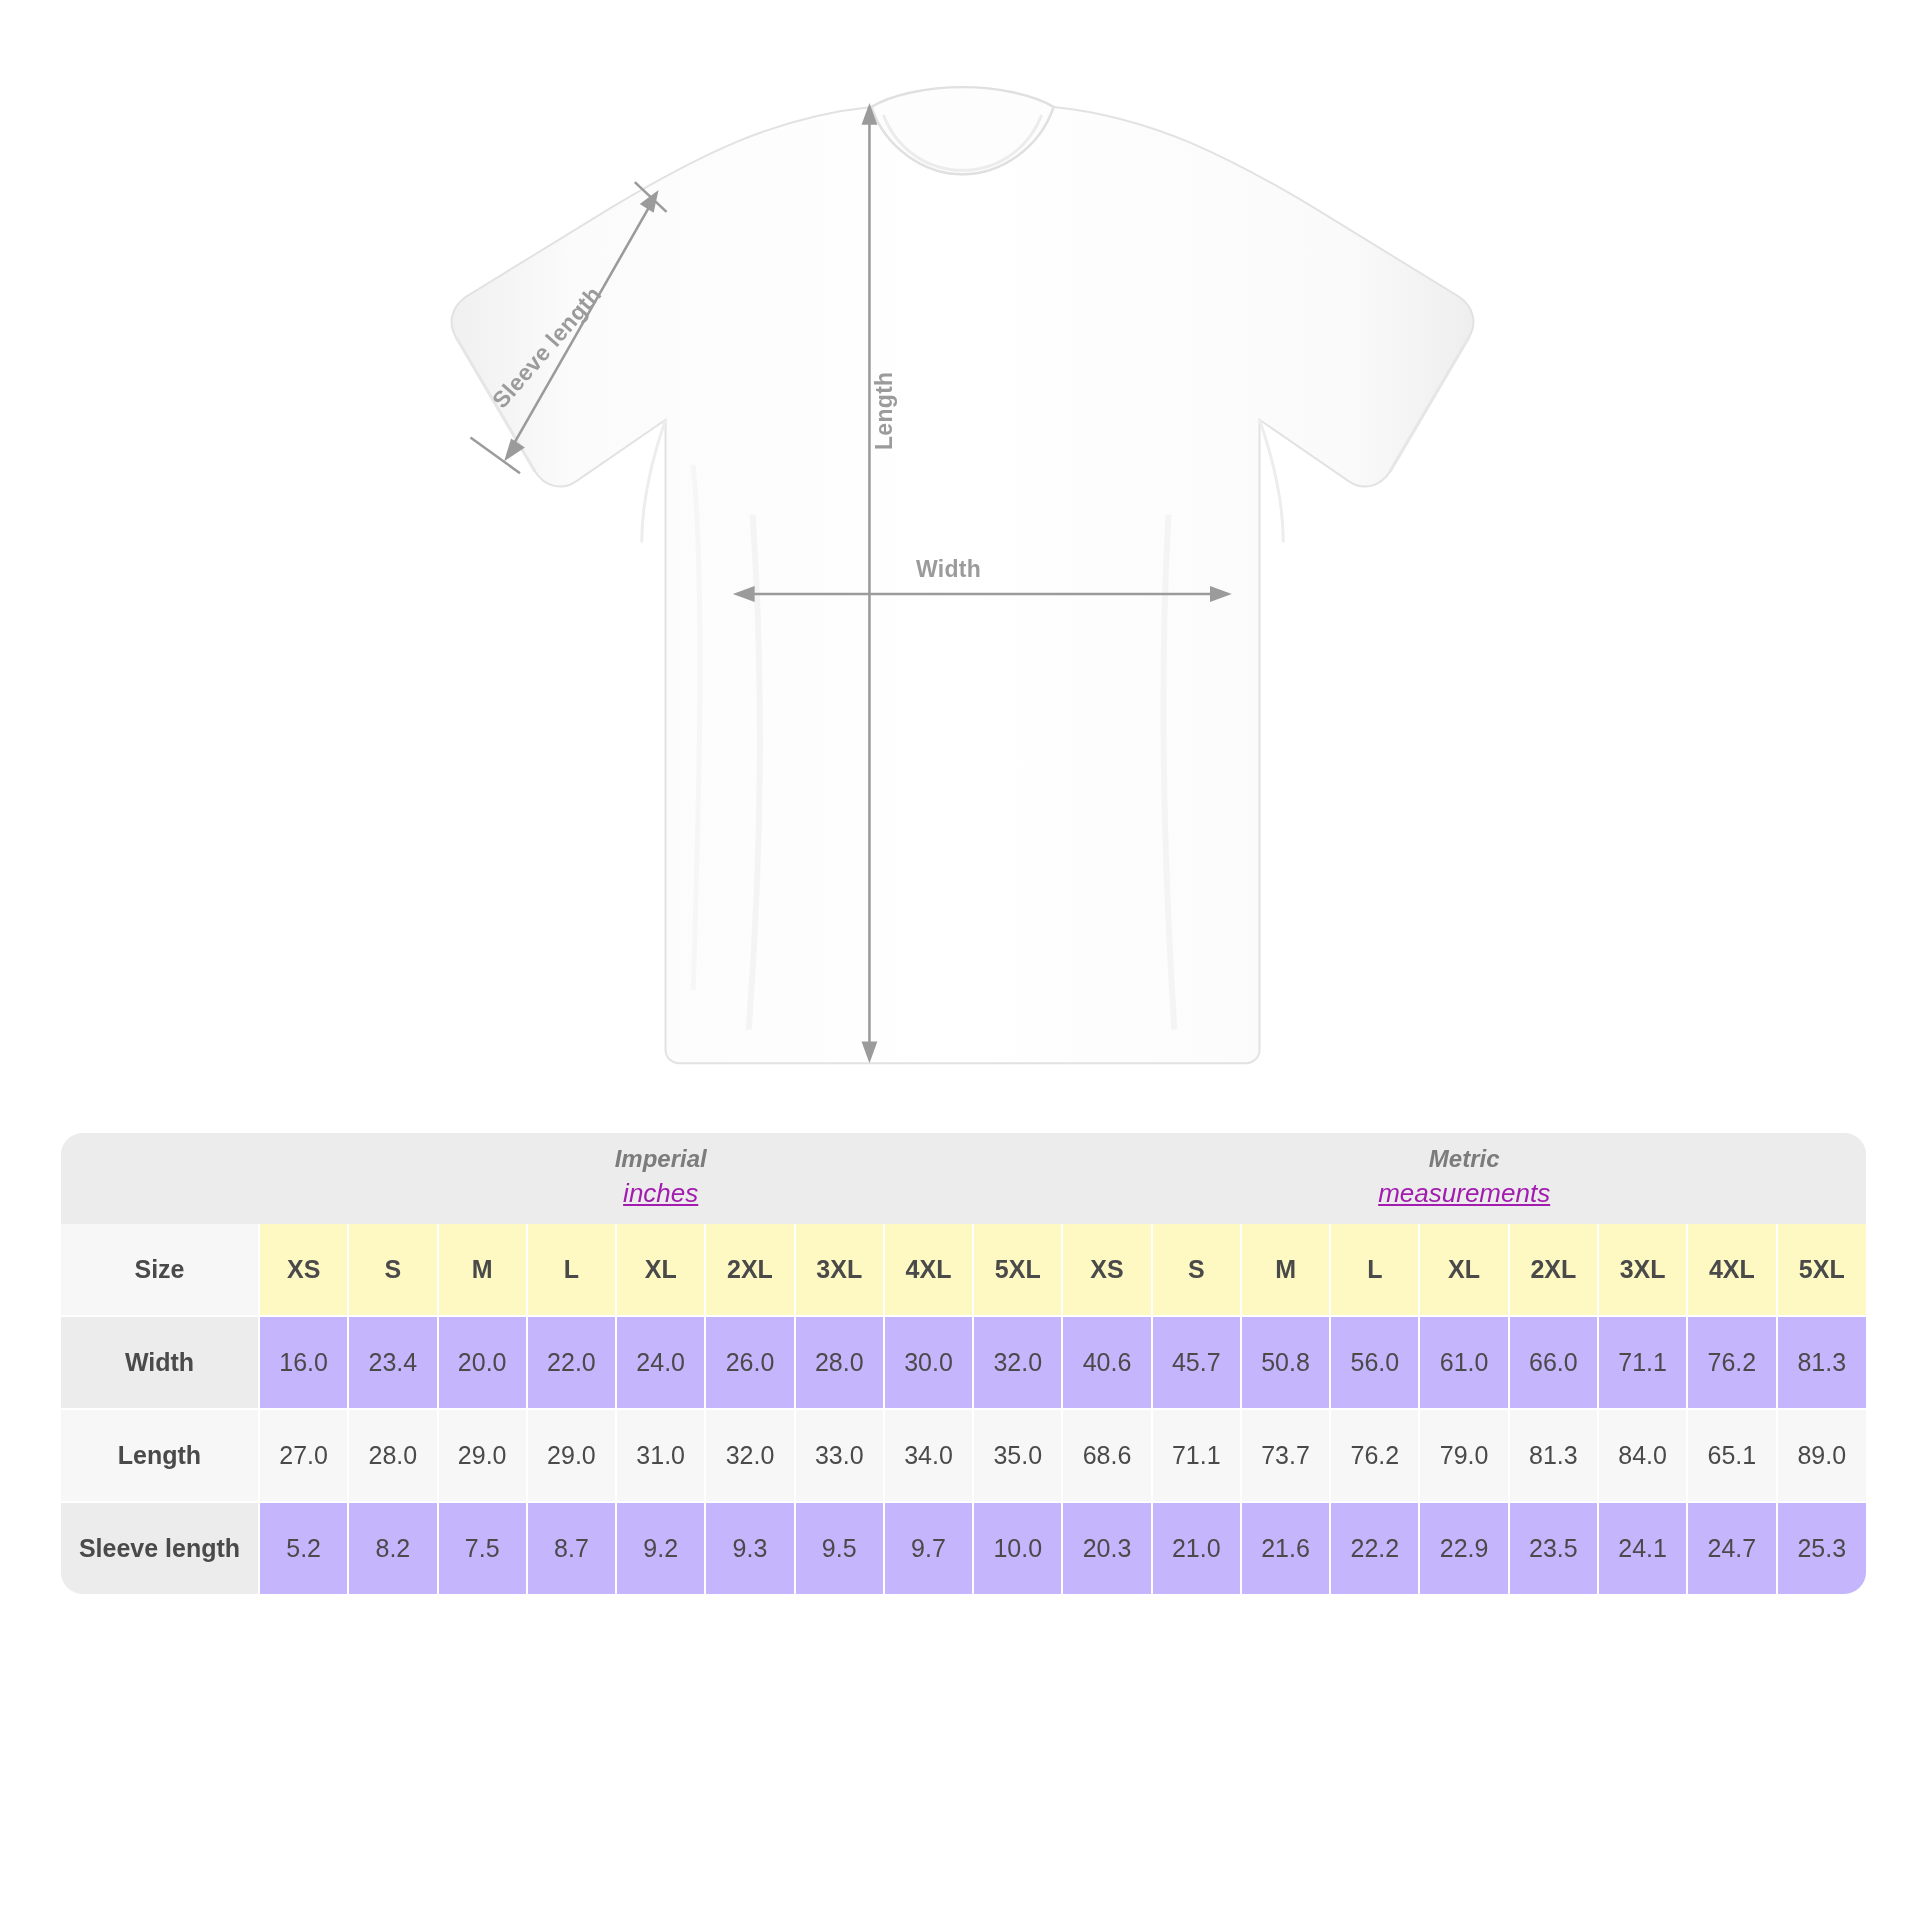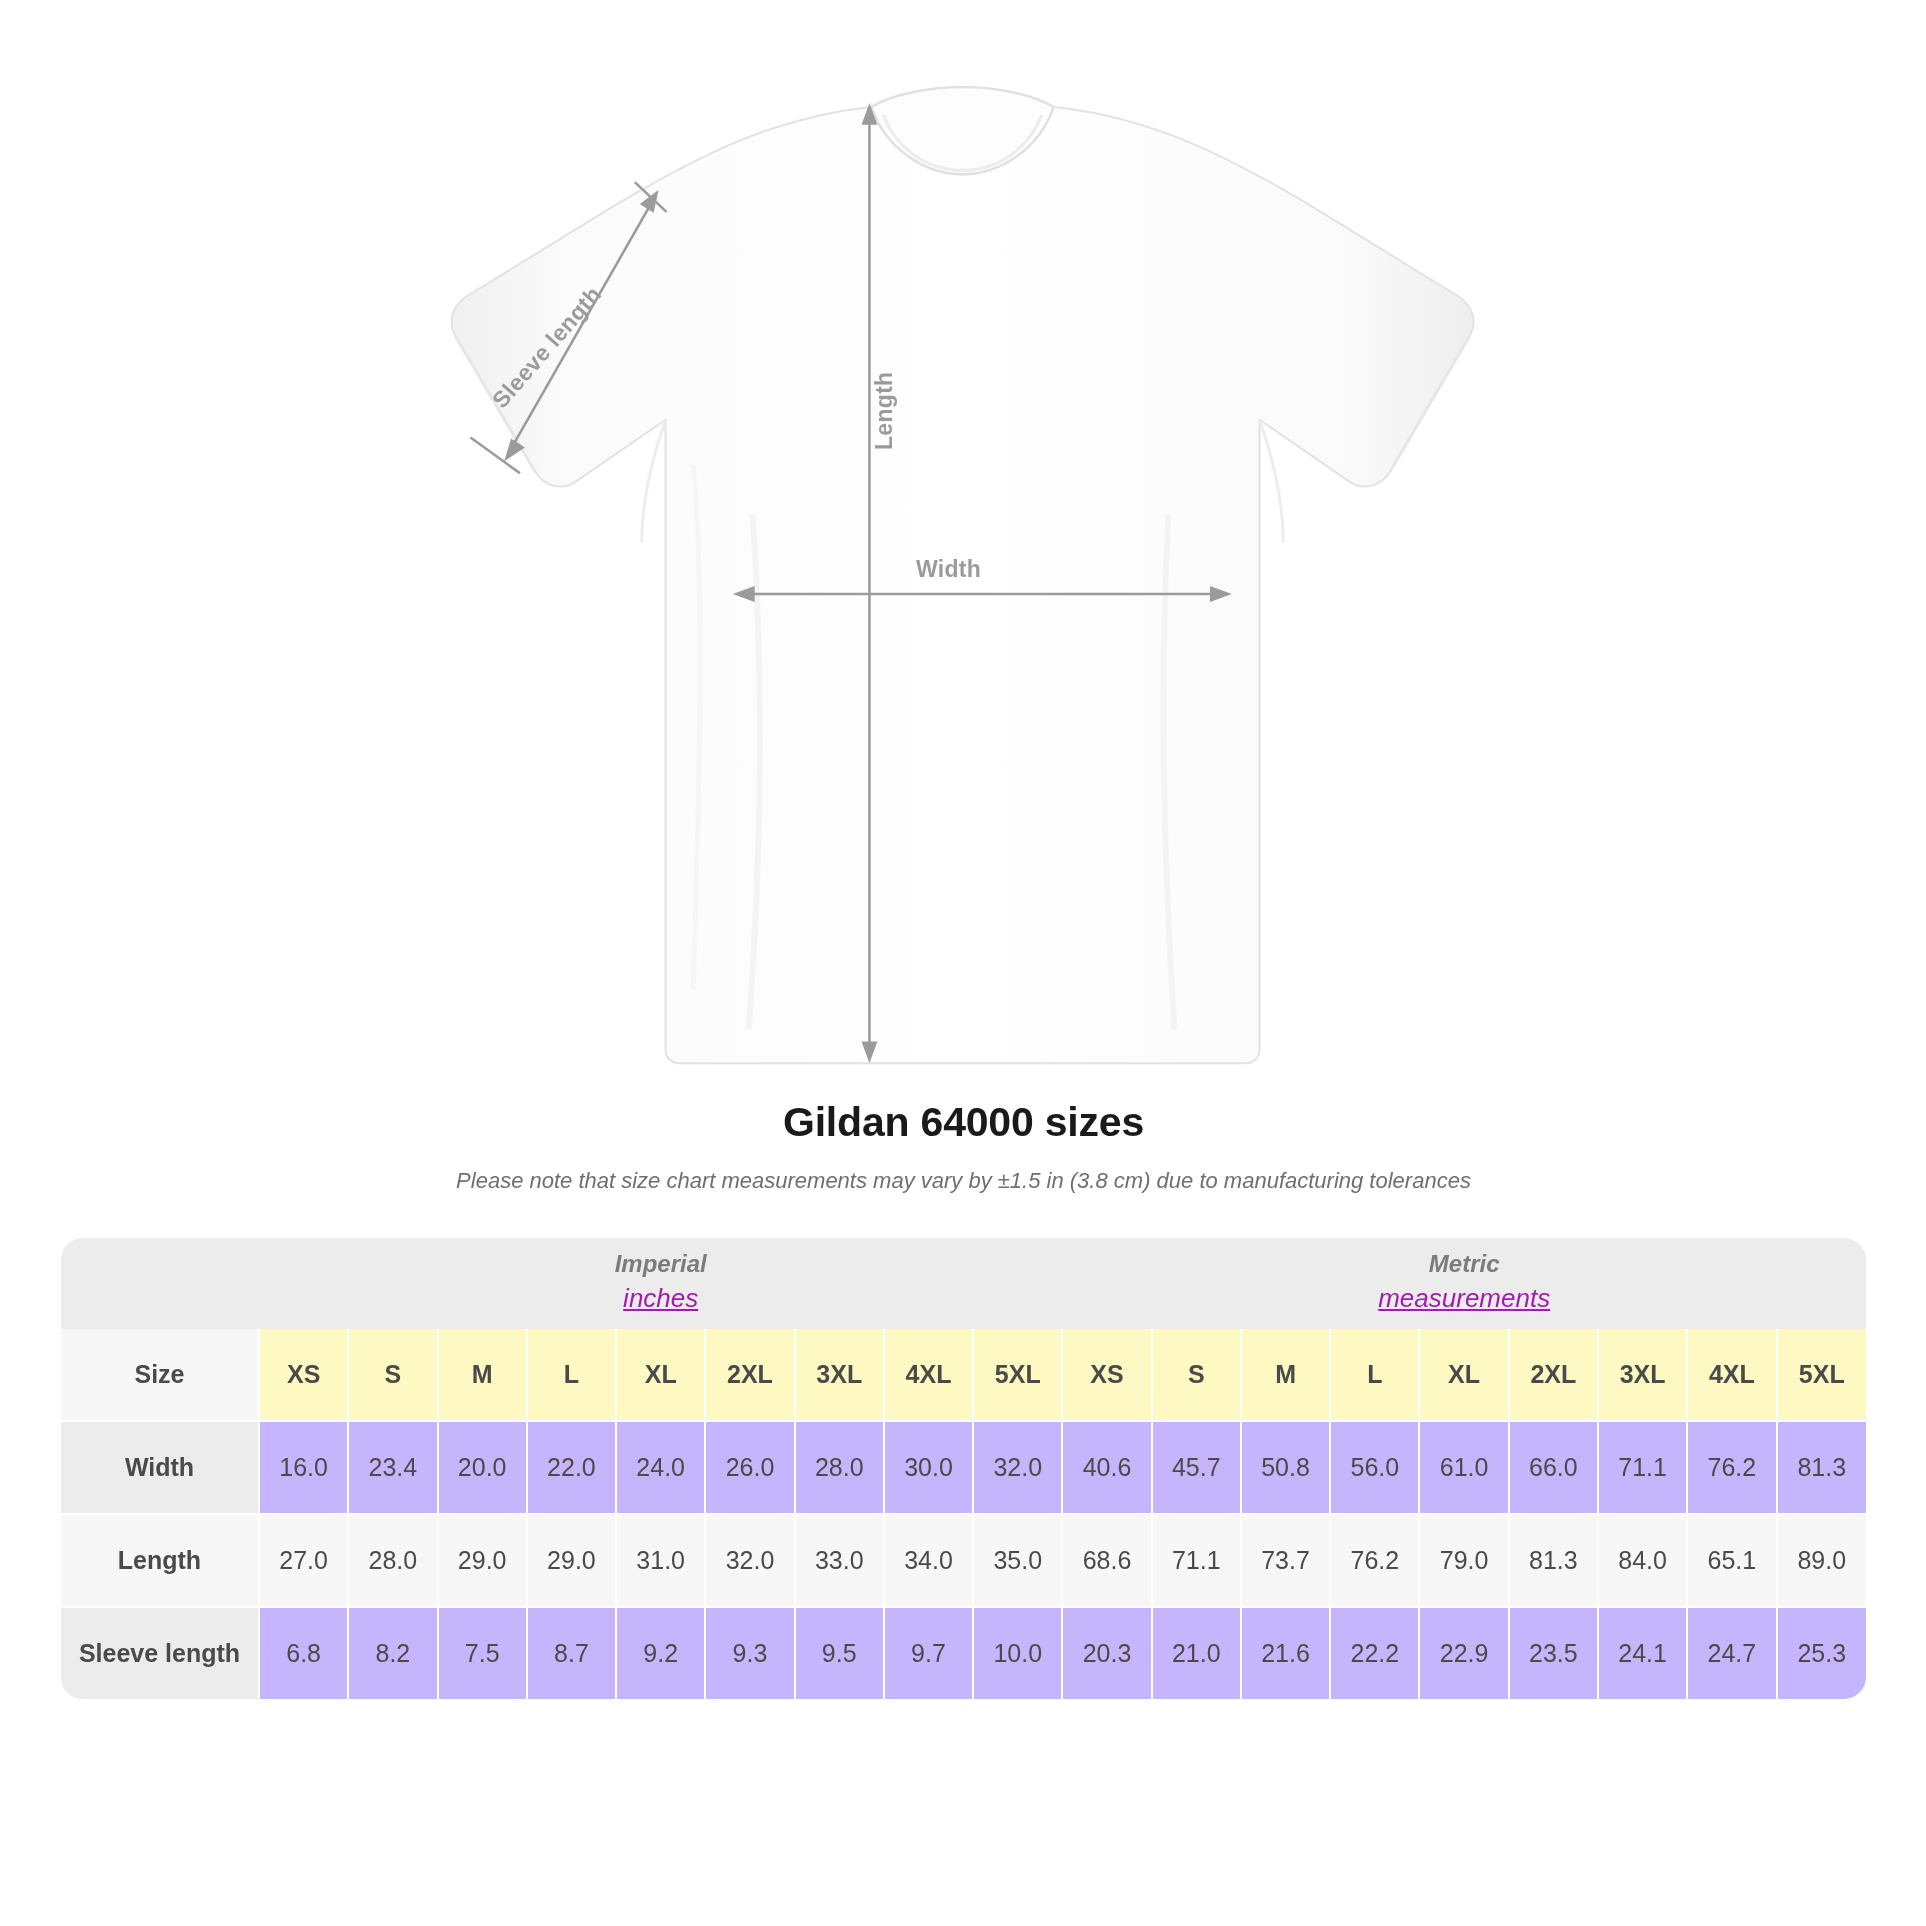--- a/index.html
+++ b/index.html
@@ -225,24 +225,20 @@
 
       <line x1="641" y1="184" x2="673" y2="214" stroke="#9b9b9b" stroke-width="2.6"></line>
       <line x1="475" y1="442" x2="525" y2="478" stroke="#9b9b9b" stroke-width="2.6"></line>
     </svg>
 
     <div class="dim-label" id="label-width">Width</div>
     <div class="dim-label" id="label-length">Length</div>
     <div class="dim-label" id="label-sleeve">Sleeve length</div>
   </div>
 
-  <div class="title-block">
-    <div class="chart-title">Gildan 64000 sizes</div>
-    <div class="chart-note">Please note that size chart measurements may vary by ±1.5 in (3.8 cm) due to manufacturing tolerances</div>
-  </div>
 
   <div class="table-wrap">
     <table class="size-table">
       <colgroup>
         <col class="colhead">
         <col class="coldata">
           <col class="coldata">
           <col class="coldata">
           <col class="coldata">
           <col class="coldata">
@@ -334,21 +330,21 @@
           <td>76.2</td>
           <td>79.0</td>
           <td>81.3</td>
           <td>84.0</td>
           <td>65.1</td>
           <td>89.0</td>
         </tr>
 
         <tr class="datarow band-a">
           <td class="rowhead">Sleeve length</td>
-          <td>6.8</td>
+          <td>5.2</td>
           <td>8.2</td>
           <td>7.5</td>
           <td>8.7</td>
           <td>9.2</td>
           <td>9.3</td>
           <td>9.5</td>
           <td>9.7</td>
           <td>10.0</td>
           <td>20.3</td>
           <td>21.0</td>

